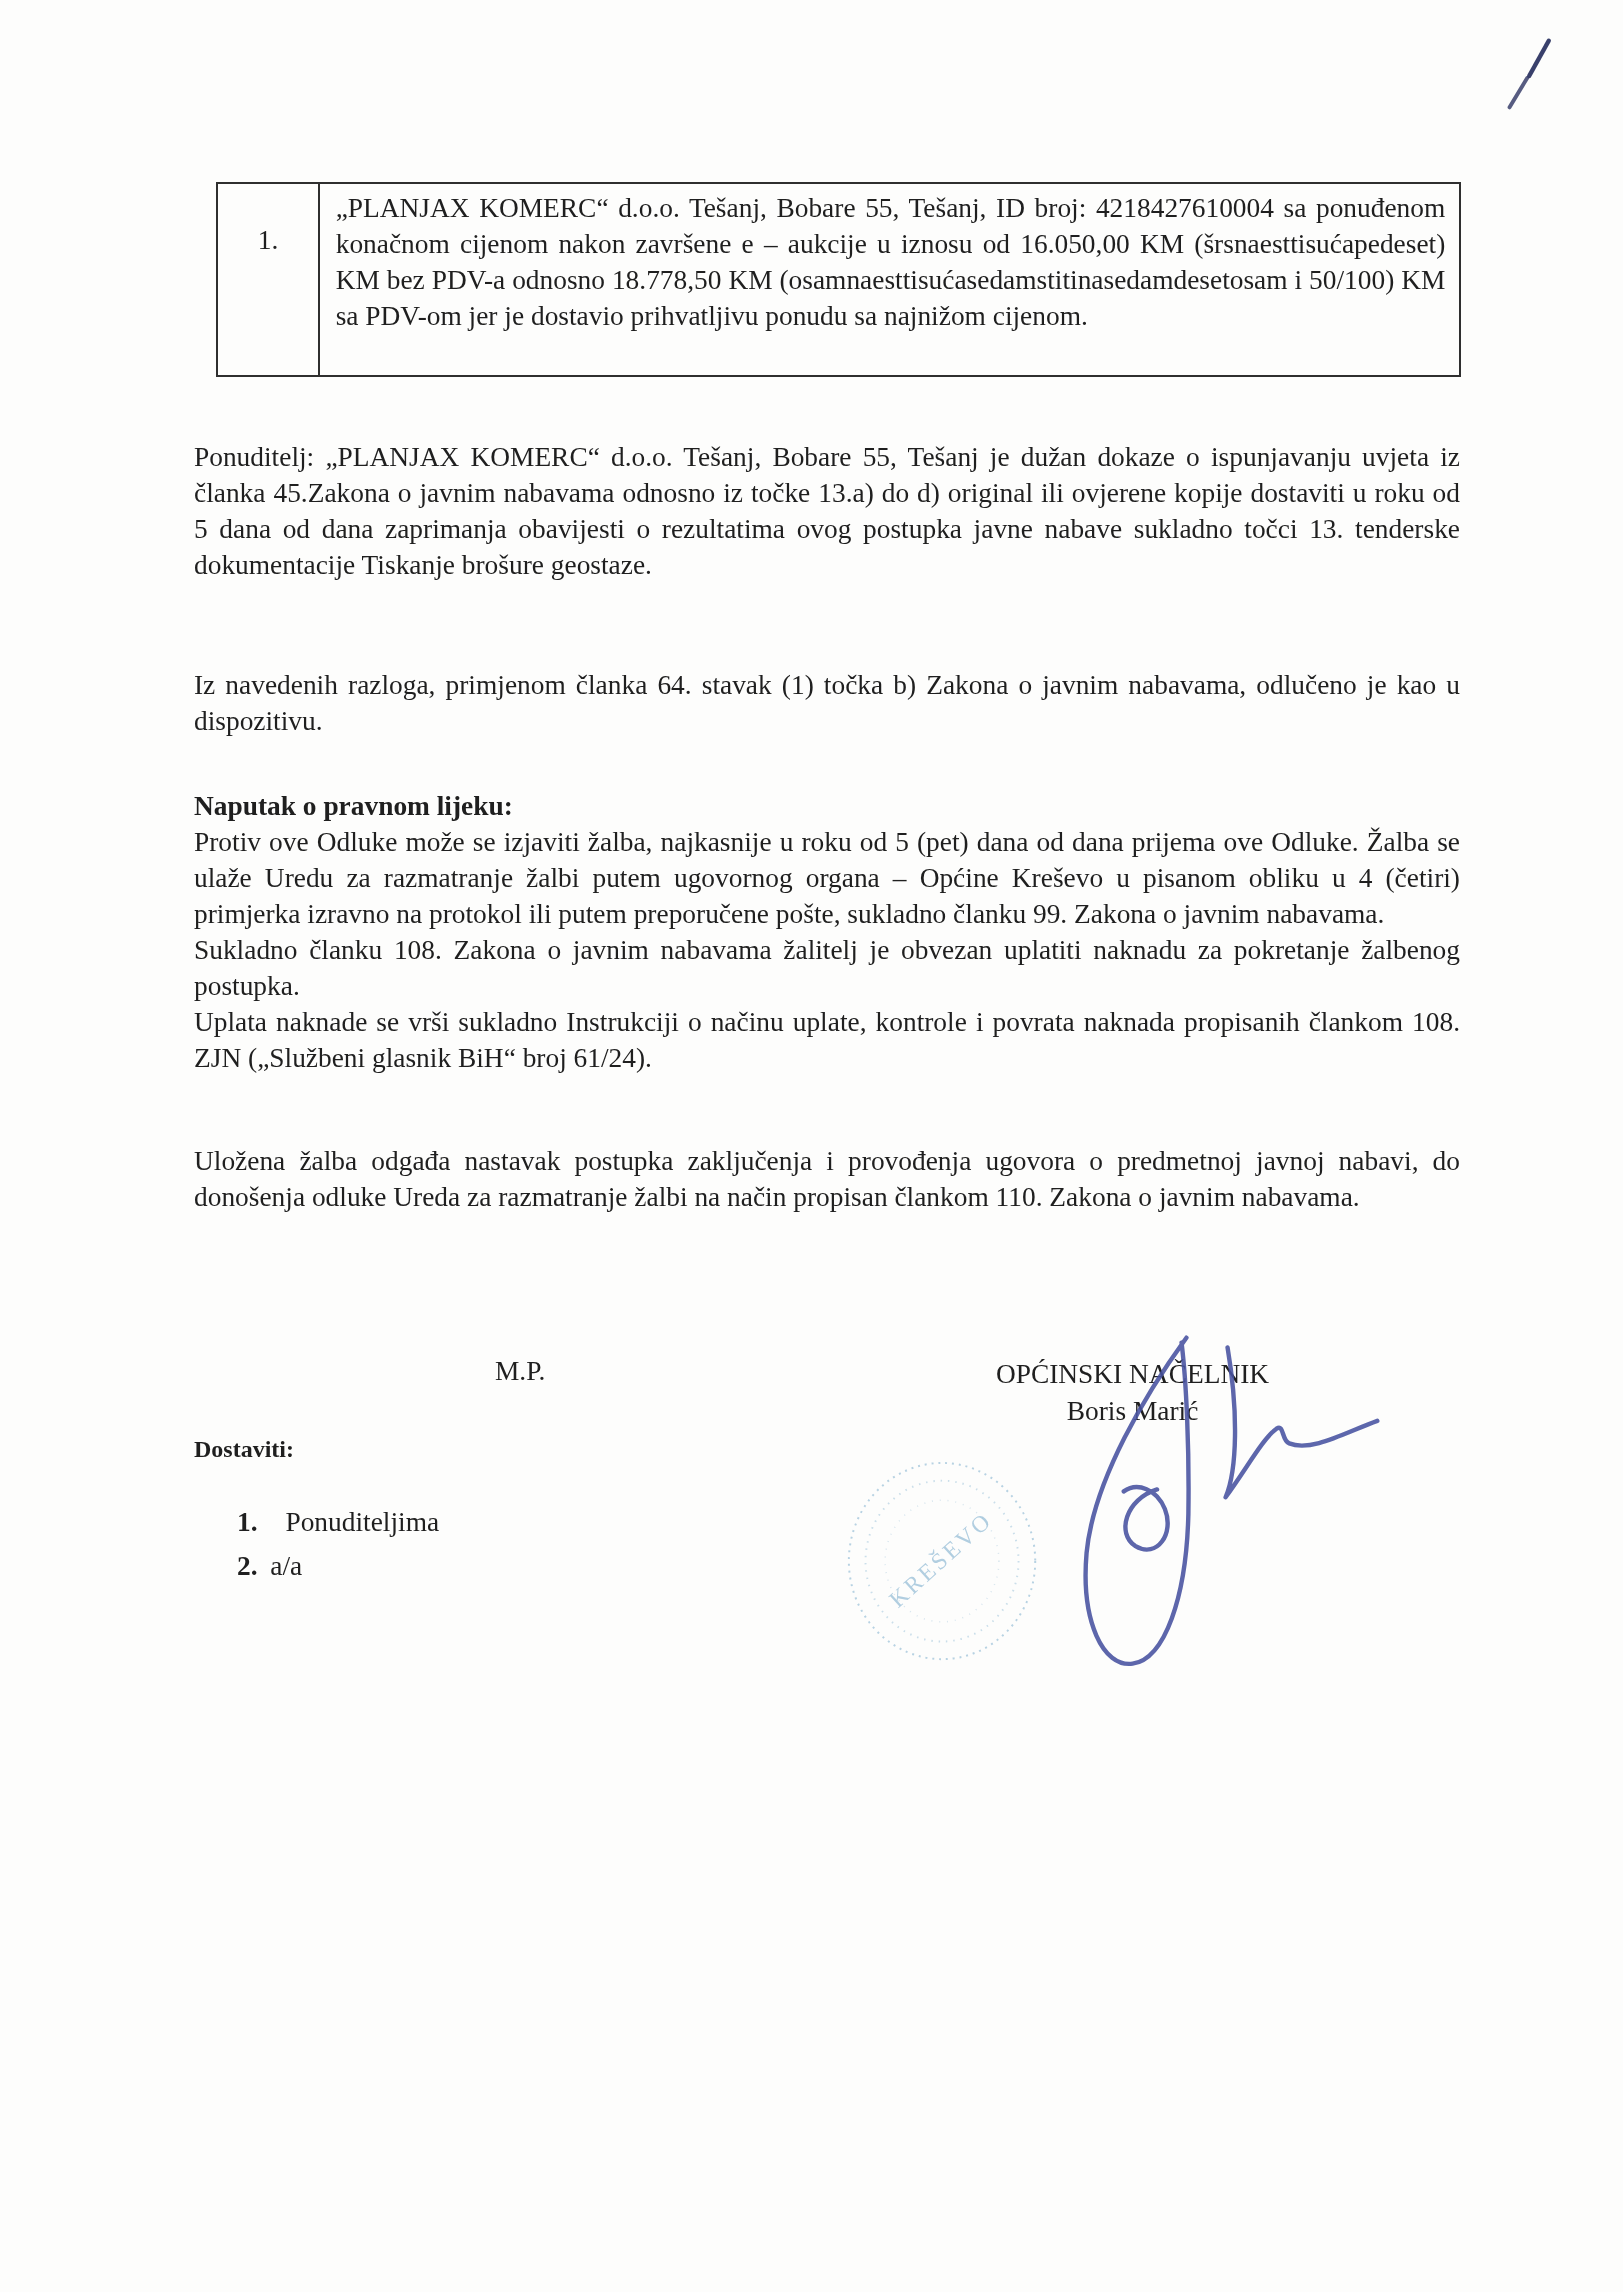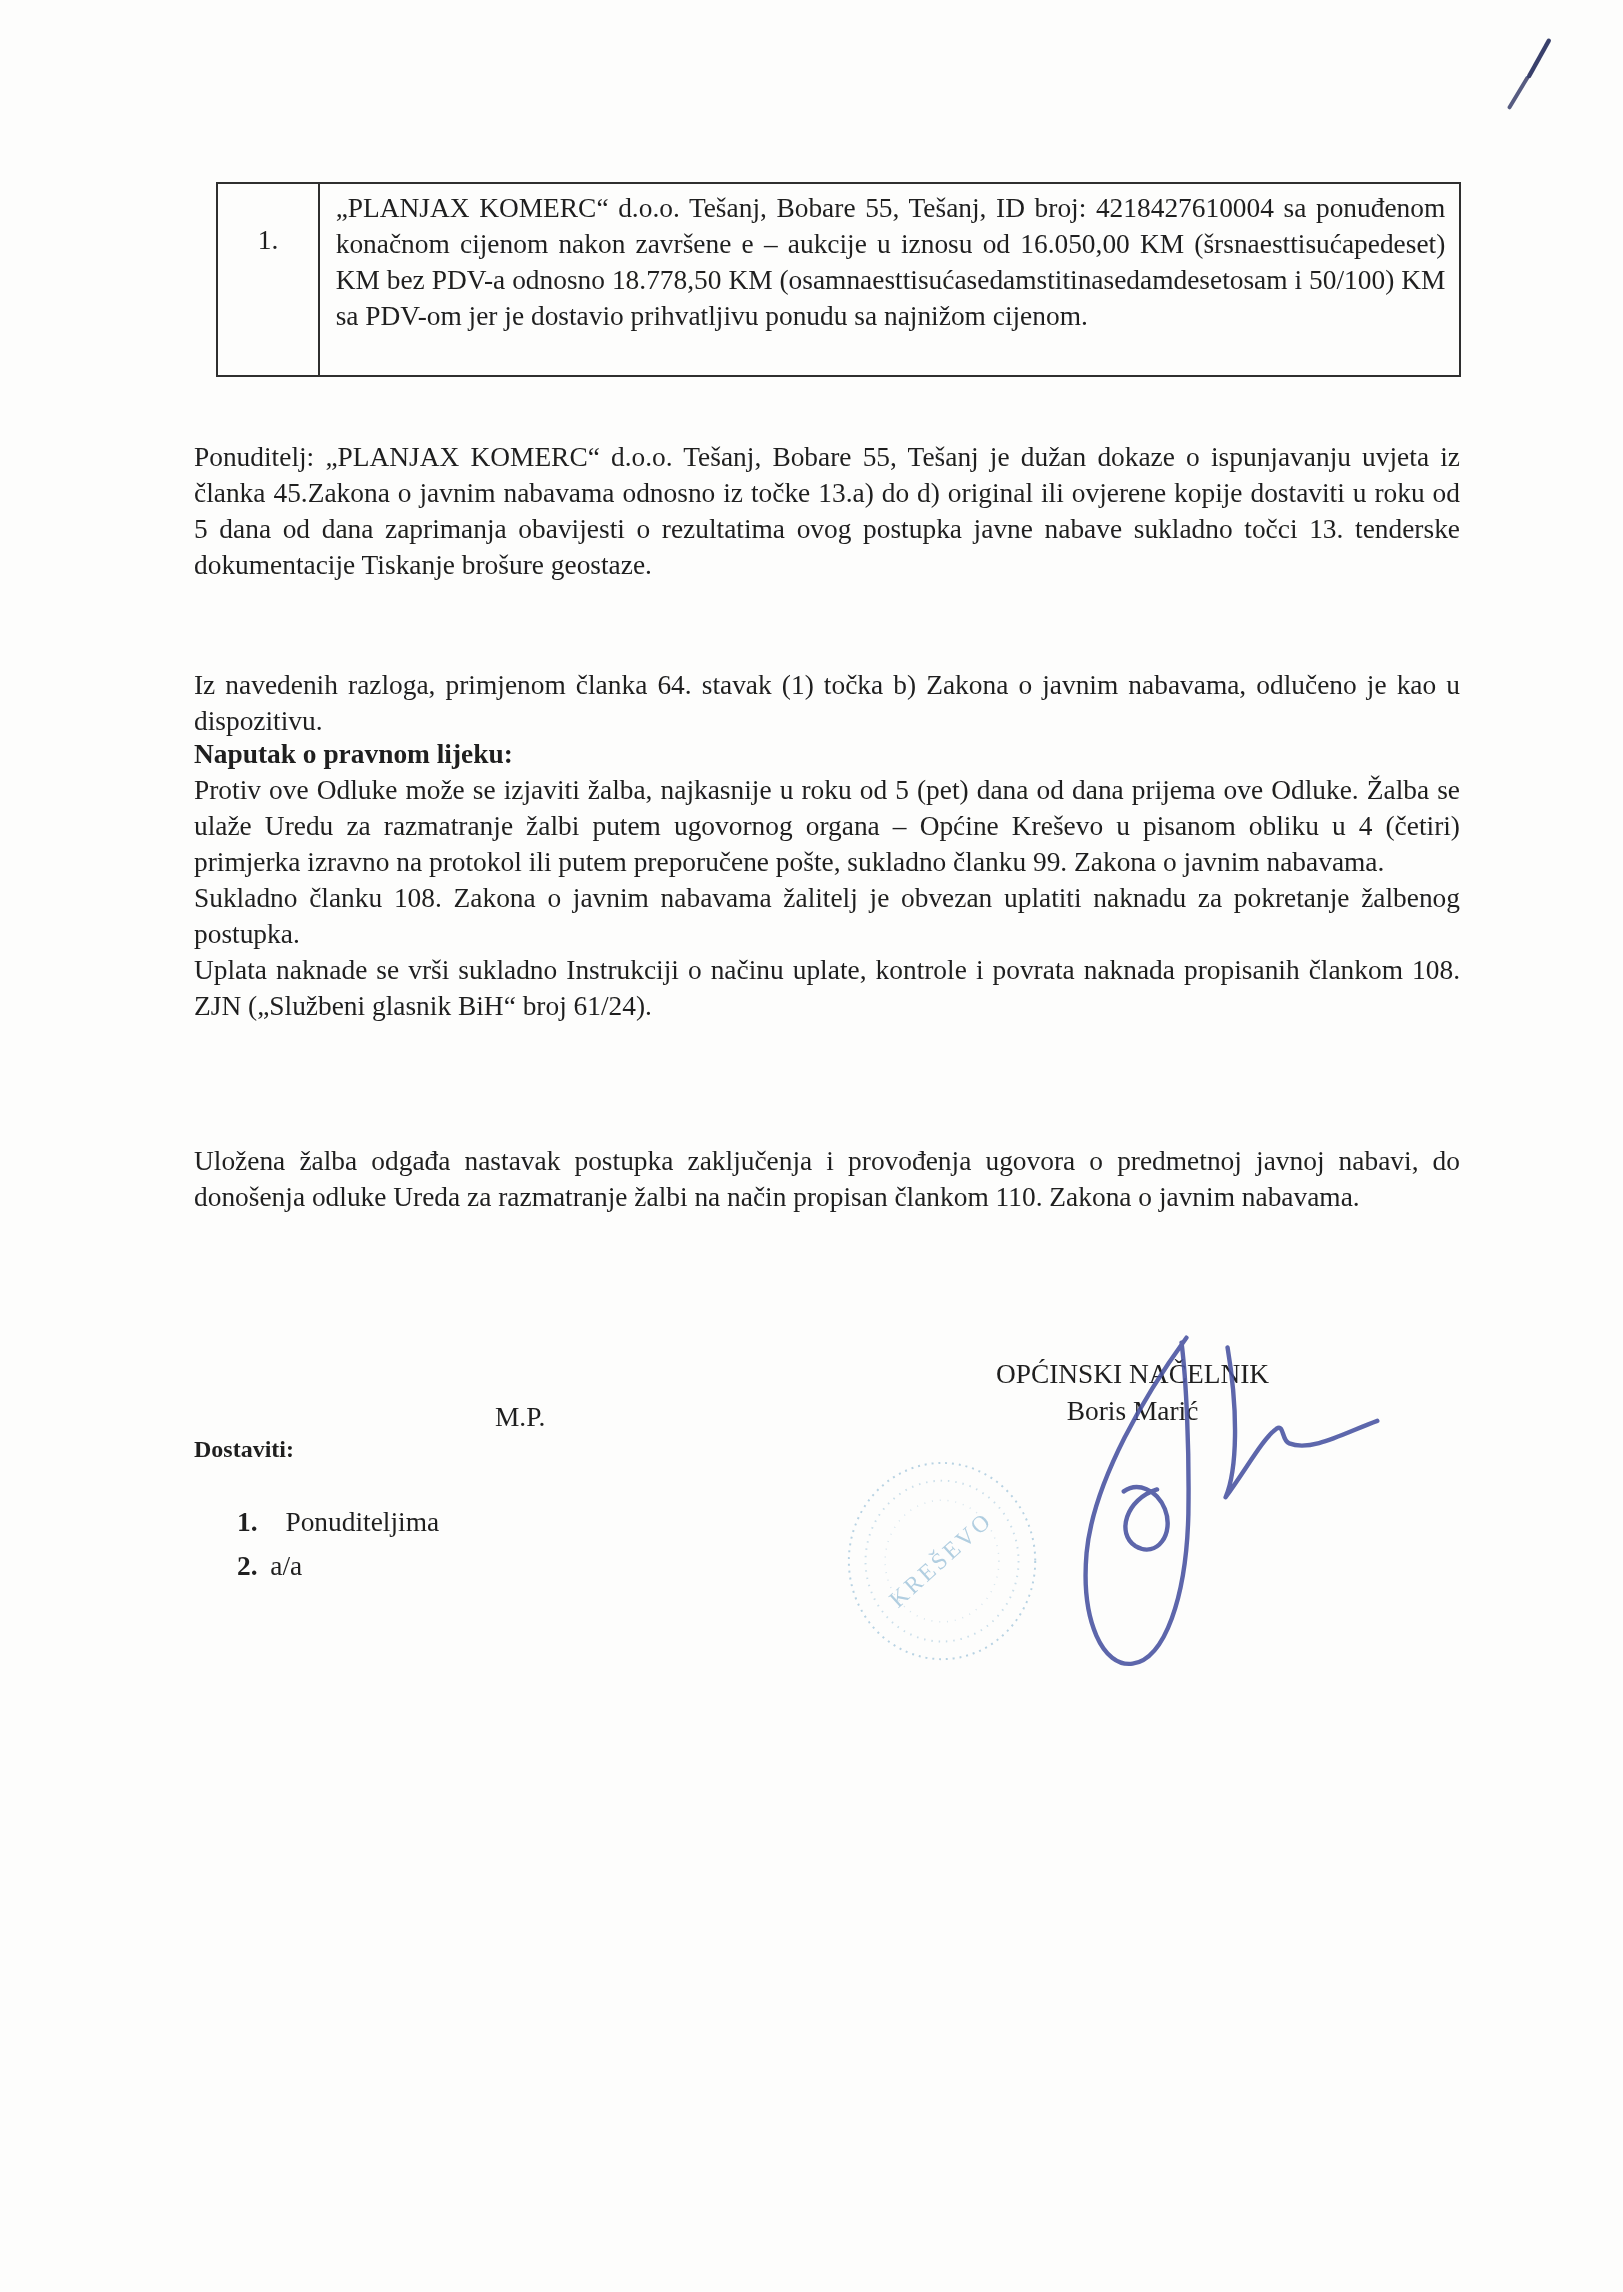--- a/index.html
+++ b/index.html
@@ -38,21 +38,21 @@
     font-size:27.4px;
   }
   td.rowbody {
     padding:5.9px 13.7px 41px 15.7px;
   }
 
   .para { left:194px; width:1266px; }
 
   .bold { font-weight:bold; }
 
-  .mp { left:495px; top:1356px; font-size:27.4px;margin-top:46px; }
+  .mp { left:495px; top:1356px; font-size:27.4px; }
 
   .sig-block {
     left:966px; top:1356px; width:333px;
     text-align:center; font-size:27.4px; line-height:37px;
   }
 
   .dostaviti-heading { left:194px; top:1436px; font-size:24px; font-weight:bold; }
   .dlist-item { font-size:27.4px; }
   .dlist-num { font-weight:bold; }
 
@@ -76,21 +76,21 @@
       <td class="rownum">1.</td>
       <td class="rowbody txt">„PLANJAX KOMERC“ d.o.o. Tešanj, Bobare 55, Tešanj, ID broj: 4218427610004 sa ponuđenom konačnom cijenom nakon završene e – aukcije u iznosu od 16.050,00 KM (šrsnaesttisućapedeset) KM bez PDV-a odnosno 18.778,50 KM (osamnaesttisućasedamstitinasedamdesetosam i 50/100) KM sa PDV-om jer je dostavio prihvatljivu ponudu sa najnižom cijenom.</td>
     </tr>
   </tbody>
     </table>
 
   <div class="abs para txt" style="top:439px;">Ponuditelj: „PLANJAX KOMERC“ d.o.o. Tešanj, Bobare 55, Tešanj je dužan dokaze o ispunjavanju uvjeta iz članka 45.Zakona o javnim nabavama odnosno iz točke 13.a) do d) original ili ovjerene kopije dostaviti u roku od 5 dana od dana zaprimanja obavijesti o rezultatima ovog postupka javne nabave sukladno točci 13. tenderske dokumentacije Tiskanje brošure geostaze.</div>
 
   <div class="abs para txt" style="top:667px;">Iz navedenih razloga, primjenom članka 64. stavak (1) točka b) Zakona o javnim nabavama, odlučeno je kao u dispozitivu.</div>
 
-  <div class="abs para txt" style="top:736px;">
+  <div class="abs para txt" style="top:788px;">
     <div class="bold">Naputak o pravnom lijeku:</div>
     <div>Protiv ove Odluke može se izjaviti žalba, najkasnije u roku od 5 (pet) dana od dana prijema ove Odluke. Žalba se ulaže Uredu za razmatranje žalbi putem ugovornog organa – Općine Kreševo u pisanom obliku u 4 (četiri) primjerka izravno na protokol ili putem preporučene pošte, sukladno članku 99. Zakona o javnim nabavama.</div>
     <div>Sukladno članku 108. Zakona o javnim nabavama žalitelj je obvezan uplatiti naknadu za pokretanje žalbenog postupka.</div>
     <div>Uplata naknade se vrši sukladno Instrukciji  o načinu uplate, kontrole i povrata naknada propisanih člankom 108. ZJN („Službeni glasnik BiH“ broj 61/24).</div>
   </div>
 
   <div class="abs para txt" style="top:1143px;">Uložena žalba odgađa nastavak postupka zaključenja  i provođenja ugovora o predmetnoj javnoj nabavi, do donošenja odluke Ureda za razmatranje žalbi na način propisan člankom 110. Zakona o javnim nabavama.</div>
 
   <div class="abs mp">M.P.</div>
 

